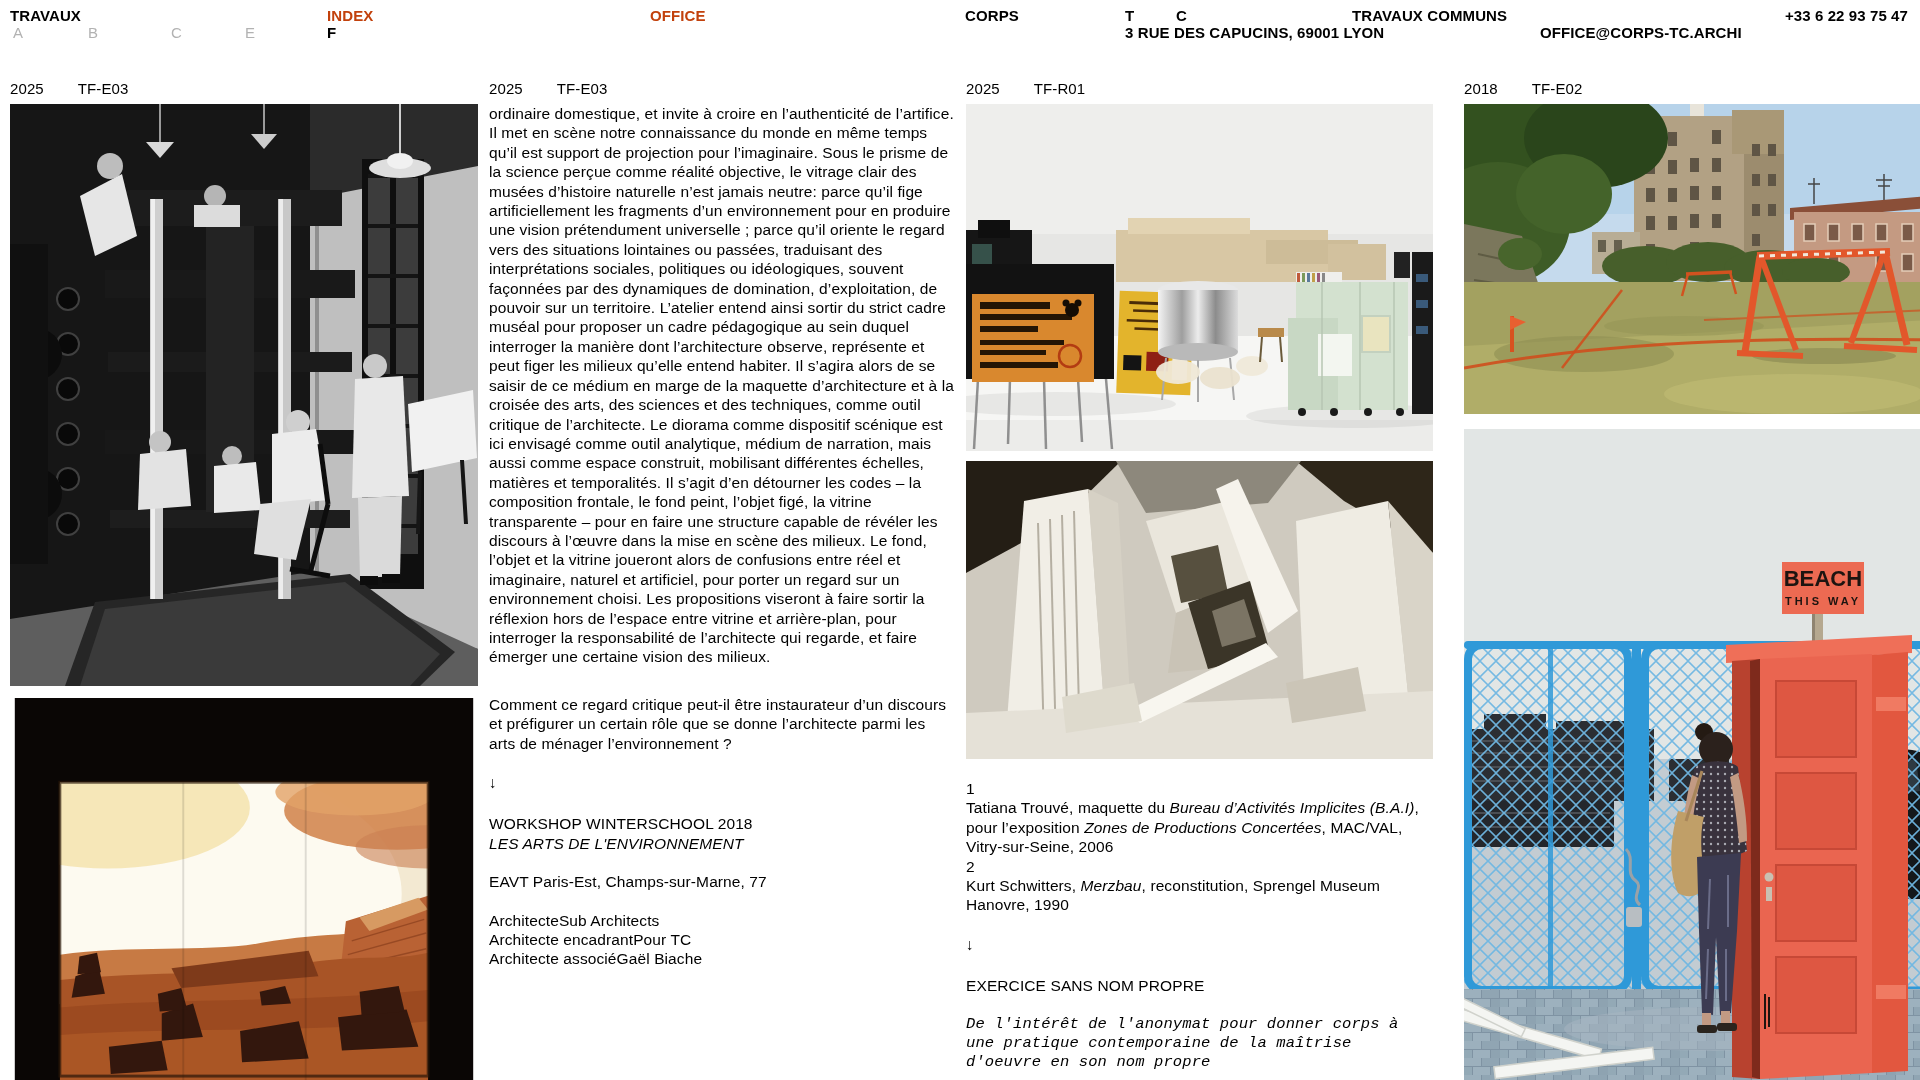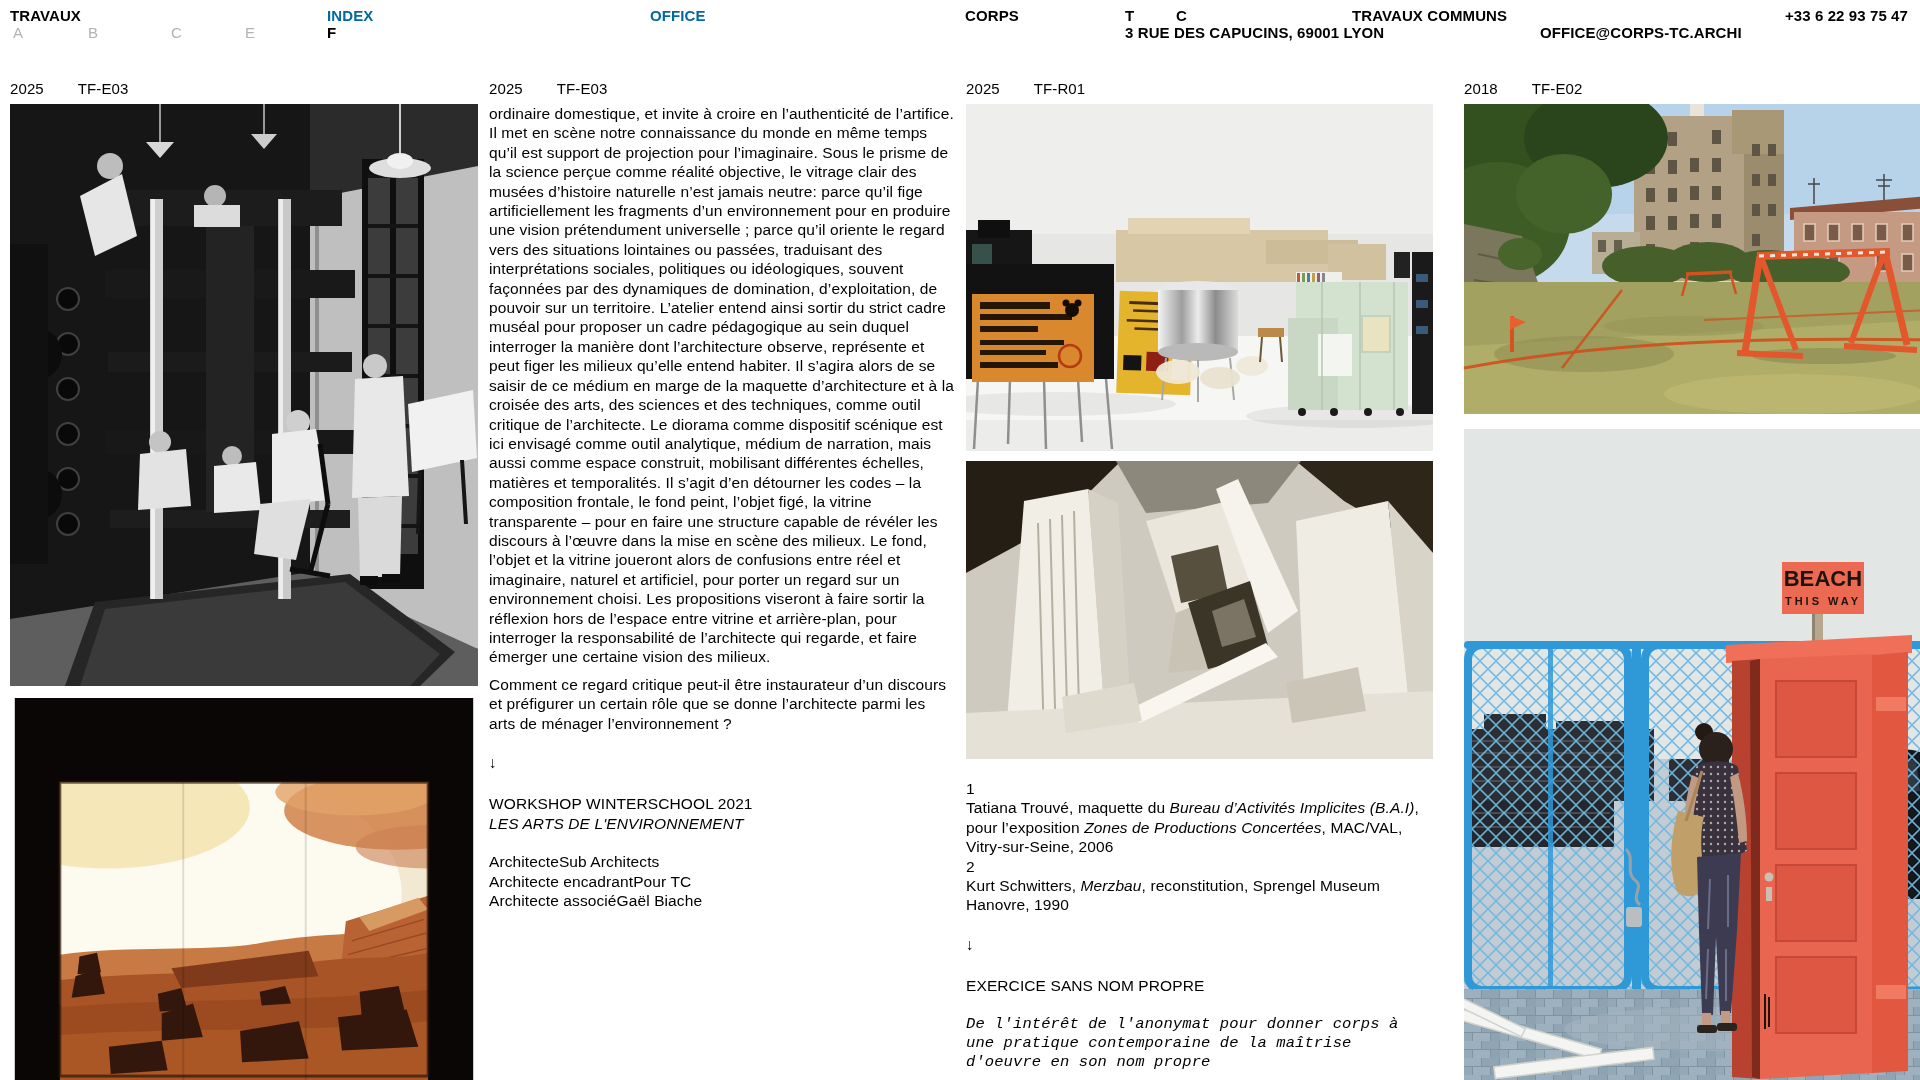--- a/index.html
+++ b/index.html
@@ -5,31 +5,31 @@
   html,body{margin:0;padding:0;}
   body{
     width:1920px;height:1080px;overflow:hidden;position:relative;
     background:#fff;color:#000;
     font-family:"Liberation Sans","DejaVu Sans",sans-serif;
     font-size:15.5px;line-height:19.4px;letter-spacing:.1px;
   }
   .abs{position:absolute;}
   
   .hdr{font-size:15px;line-height:17px;font-weight:700;white-space:nowrap;}
-  .gray{color:#0369a1;}
+  .gray{color:#c2410c;}
   .letter{font-weight:400;color:#b2b2b2;}
   .letter.active{font-weight:700;color:#000;}
   
   .col{position:absolute;top:80px;}
   .col-head{font-size:15px;line-height:17px;margin-bottom:7px;white-space:nowrap;}
   .col-head .code{margin-left:34px;}
   .col-arrow{position:absolute;top:0;right:0;font-size:16px;}
   svg{display:block;}
   .it{font-style:italic;}
-  .p2{margin-top:8px;}
+  .p2{margin-top:28px;}
   .arrow-dn{margin-top:20px;}
   .blk{margin-top:22px;}
   .row{margin-top:0;}
   .row .role{display:inline-block;}
   .row .val{display:inline-block;}
   .cap{margin-top:20px;}
 </style>
 </head>
 <body>
 
@@ -179,22 +179,23 @@
   </svg>
 </div>
 
 <div class="col" style="left:489px;width:467px;">
   <div class="col-head">
     <span>2025</span><span class="code">TF-E03</span>
   </div>
   <div>ordinaire domestique, et invite à croire en l’authenticité de l’artifice. Il met en scène notre connaissance du monde en même temps qu’il est support de projection pour l’imaginaire. Sous le prisme de la science perçue comme réalité objective, le vitrage clair des musées d’histoire naturelle n’est jamais neutre: parce qu’il fige artificiellement les fragments d’un environnement pour en produire une vision prétendument universelle ; parce qu’il oriente le regard vers des situations lointaines ou passées, traduisant des interprétations sociales, politiques ou idéologiques, souvent façonnées par des dynamiques de domination, d’exploitation, de pouvoir sur un territoire. L’atelier entend ainsi sortir du strict cadre muséal pour proposer un cadre pédagogique au sein duquel interroger la manière dont l’architecture observe, représente et peut figer les milieux qu’elle entend habiter. Il s’agira alors de se saisir de ce médium en marge de la maquette d’architecture et à la croisée des arts, des sciences et des techniques, comme outil critique de l’architecte. Le diorama comme dispositif scénique est ici envisagé comme outil analytique, médium de narration, mais aussi comme espace construit, mobilisant différentes échelles, matières et temporalités. Il s’agit d’en détourner les codes – la composition frontale, le fond peint, l’objet figé, la vitrine transparente – pour en faire une structure capable de révéler les discours à l’œuvre dans la mise en scène des milieux. Le fond, l’objet et la vitrine joueront alors de confusions entre réel et imaginaire, naturel et artificiel, pour porter un regard sur un environnement choisi. Les propositions viseront à faire sortir la réflexion hors de l’espace entre vitrine et arrière-plan, pour interroger la responsabilité de l’architecte qui regarde, et faire émerger une certaine vision des milieux.</div>
   <div class="p2">Comment ce regard critique peut-il être instaurateur d’un discours et préfigurer un certain rôle que se donne l’architecte parmi les arts de ménager l’environnement ?</div>
   <div class="arrow-dn">↓</div>
-  <div class="blk">WORKSHOP WINTERSCHOOL 2021</div>
+  <div class="blk">WORKSHOP WINTERSCHOOL 2018</div>
   <div class="it">LES ARTS DE L'ENVIRONNEMENT</div>
+  <div style="margin-top:19px;">EAVT Paris-Est, Champs-sur-Marne, 77</div>
   <div style="margin-top:19px;">
     <div class="row"><span class="role">Architecte</span><span class="val">Sub Architects</span></div>
     <div class="row"><span class="role">Architecte encadrant</span><span class="val">Pour TC</span></div>
     <div class="row"><span class="role">Architecte associé</span><span class="val">Gaël Biache</span></div>
   </div>
 </div>
 
 <div class="col" style="left:966px;width:467px;">
   <div class="col-head">
     <span>2025</span><span class="code">TF-R01</span>

